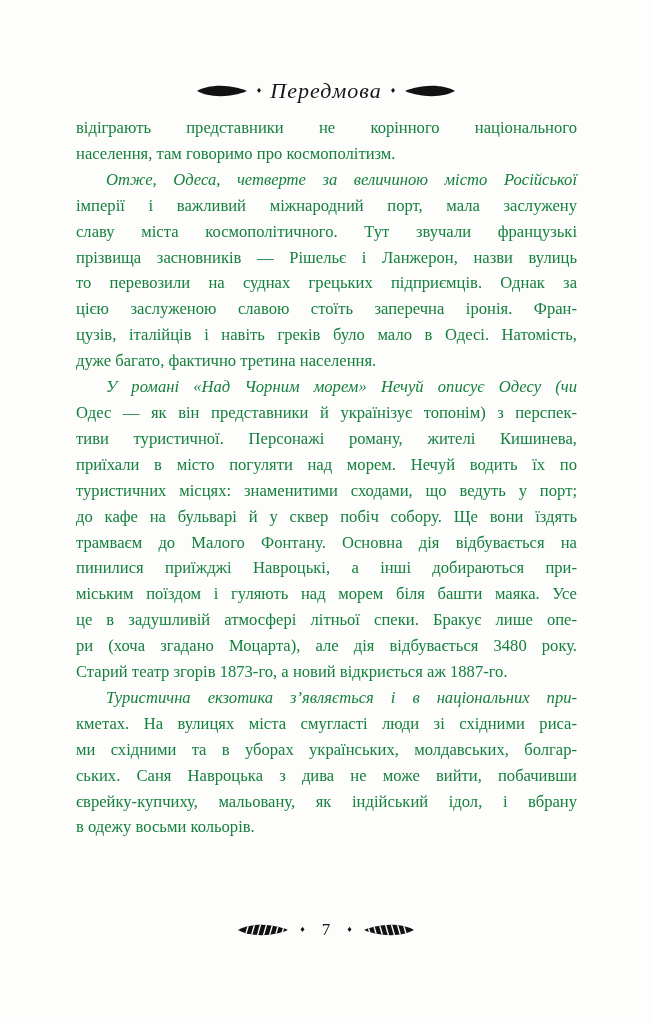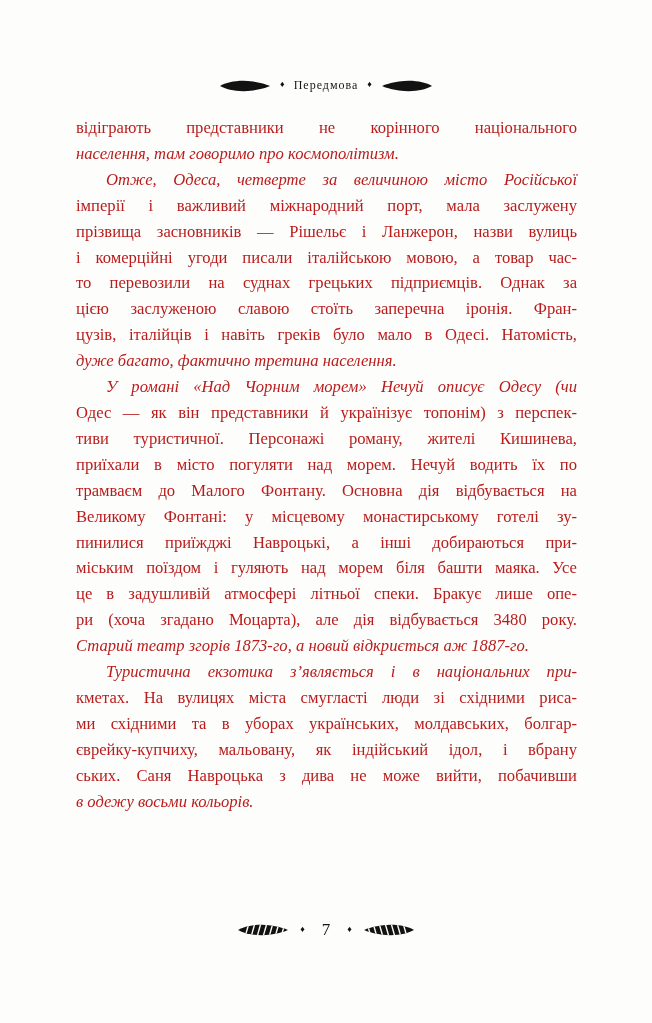--- a/index.html
+++ b/index.html
@@ -11,36 +11,36 @@
     color:#1d1d1d;
     font-family:"Liberation Serif", serif;
     overflow:hidden;
   }
   
   .running-head {
     position:absolute; top:78px; left:0; width:100%;
     display:flex; justify-content:center; align-items:center; gap:9px;
   }
   .head-title {
-    font-size:12px; letter-spacing:1px; color:#161616;
+    font-size:22px; letter-spacing:1px; color:#161616;font-style:italic;
   }
   .diamond { font-size:9px; line-height:1; color:#111; transform:translateY(-1px); }
   .orn { display:inline-flex; align-items:center; }
   .orn.flip { transform:scaleX(-1); }
   
   .text-block {
     position:absolute; top:115px; left:76px; width:501px;
     font-size:16.6px; line-height:25.9px;
-    color:#b91c1c;
+    color:#15803d;
   }
   .para .line {
     text-align:justify;
     text-align-last:justify;
   }
-  .para .line.last { text-align-last:left;font-style:italic; }
+  .para .line.last { text-align-last:left; }
   .para.indented .line:first-child { padding-left:30px;font-style:italic; }
   
   .folio {
     position:absolute; top:920px; left:0; width:100%;
     display:flex; justify-content:center; align-items:center; gap:11px;
   }
   .page-number { font-size:17px; color:#161616; padding:0 6px; }
 </style>
 </head>
 <body>
@@ -64,46 +64,47 @@
   </header>
 
   <main class="text-block">
       <div class="para">
         <div class="line">відіграють представники не корінного національного</div>
         <div class="line last">населення, там говоримо про космополітизм.</div>
       </div>
       <div class="para indented">
         <div class="line">Отже, Одеса, четверте за величиною місто Російської</div>
         <div class="line">імперії і важливий міжнародний порт, мала заслужену</div>
+        <div class="line">славу міста космополітичного. Тут звучали французькі</div>
         <div class="line">прізвища засновників — Рішельє і Ланжерон, назви вулиць</div>
-        <div class="line">і комерційні угоди писали італійською мовою, а товар час-</div>
         <div class="line">то перевозили на суднах грецьких підприємців. Однак за</div>
         <div class="line">цією заслуженою славою стоїть заперечна іронія. Фран-</div>
         <div class="line">цузів, італійців і навіть греків було мало в Одесі. Натомість,</div>
         <div class="line last">дуже багато, фактично третина населення.</div>
       </div>
       <div class="para indented">
         <div class="line">У романі «Над Чорним морем» Нечуй описує Одесу (чи</div>
         <div class="line">Одес — як він представники й українізує топонім) з перспек-</div>
         <div class="line">тиви туристичної. Персонажі роману, жителі Кишинева,</div>
         <div class="line">приїхали в місто погуляти над морем. Нечуй водить їх по</div>
+        <div class="line">туристичних місцях: знаменитими сходами, що ведуть у порт;</div>
+        <div class="line">до кафе на бульварі й у сквер побіч собору. Ще вони їздять</div>
         <div class="line">трамваєм до Малого Фонтану. Основна дія відбувається на</div>
-        <div class="line">Великому Фонтані: у місцевому монастирському готелі зу-</div>
         <div class="line">пинилися приїжджі Навроцькі, а інші добираються при-</div>
         <div class="line">міським поїздом і гуляють над морем біля башти маяка. Усе</div>
         <div class="line">це в задушливій атмосфері літньої спеки. Бракує лише опе-</div>
         <div class="line">ри (хоча згадано Моцарта), але дія відбувається 3480 року.</div>
         <div class="line last">Старий театр згорів 1873-го, а новий відкриється аж 1887-го.</div>
       </div>
       <div class="para indented">
         <div class="line">Туристична екзотика з’являється і в національних при-</div>
         <div class="line">кметах. На вулицях міста смугласті люди зі східними риса-</div>
         <div class="line">ми східними та в уборах українських, молдавських, болгар-</div>
+        <div class="line">ських. Саня Навроцька з дива не може вийти, побачивши</div>
         <div class="line">єврейку-купчиху, мальовану, як індійський ідол, і вбрану</div>
-        <div class="line">ських. Саня Навроцька з дива не може вийти, побачивши</div>
         <div class="line last">в одежу восьми кольорів.</div>
       </div>
     </main>
 
   <footer class="folio">
     <span class="orn">
       <svg width="52" height="14" viewBox="0 0 52 14">
         <defs>
           <clipPath id="leafClipA">
             <path d="M1,7 C8,3 20,0.5 34,2.5 C42,3.7 48,5.5 51,7 C48,8.5 42,10.3 34,11.5 C20,13.5 8,11 1,7 Z"></path>

